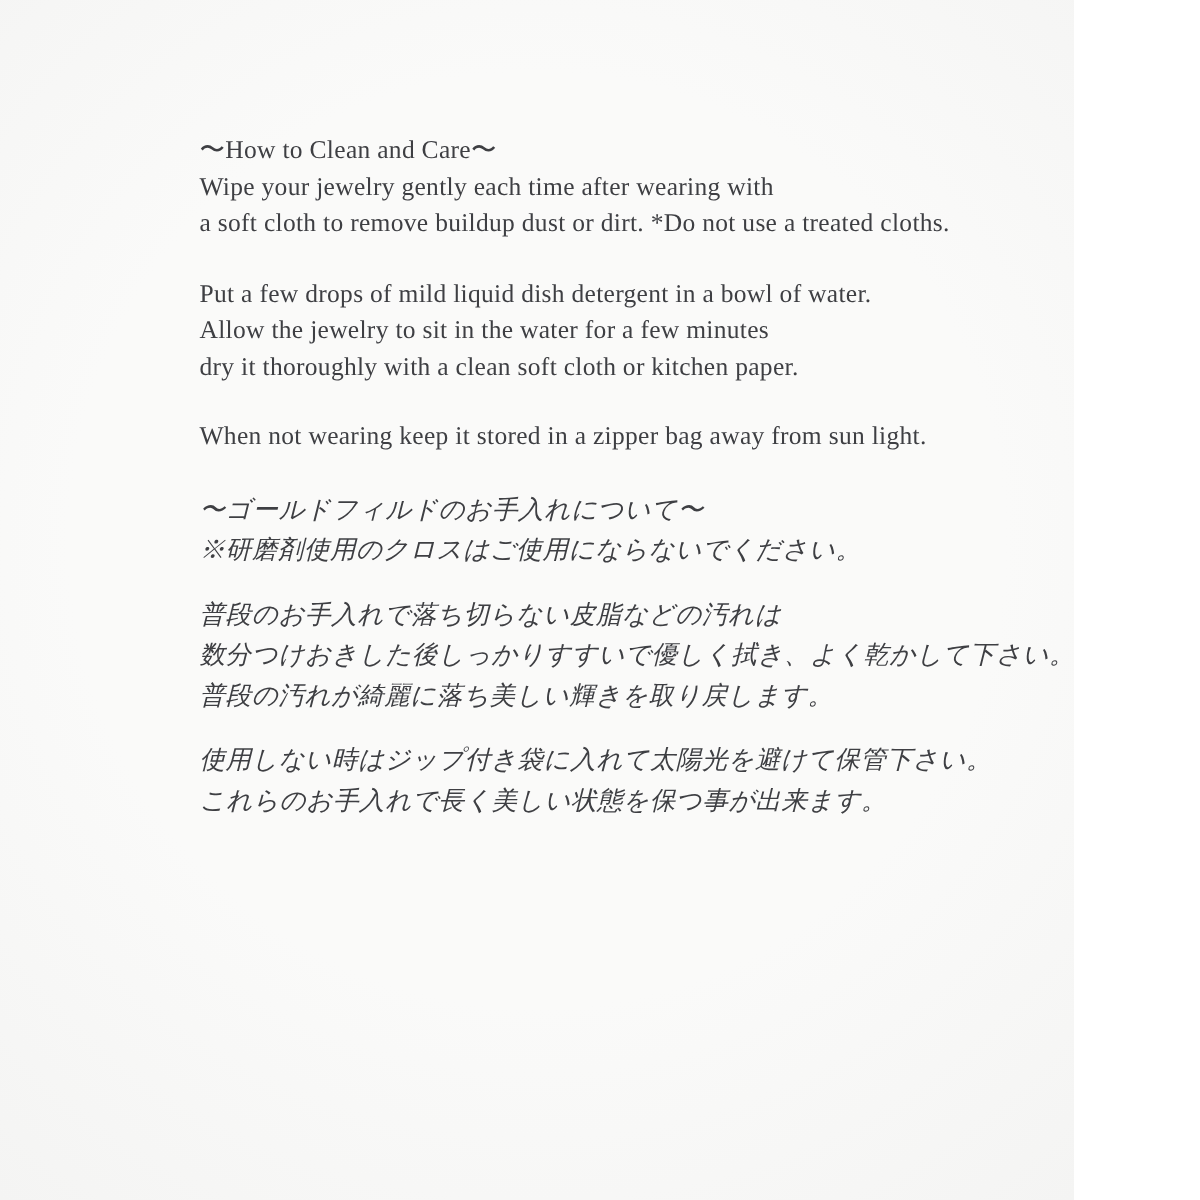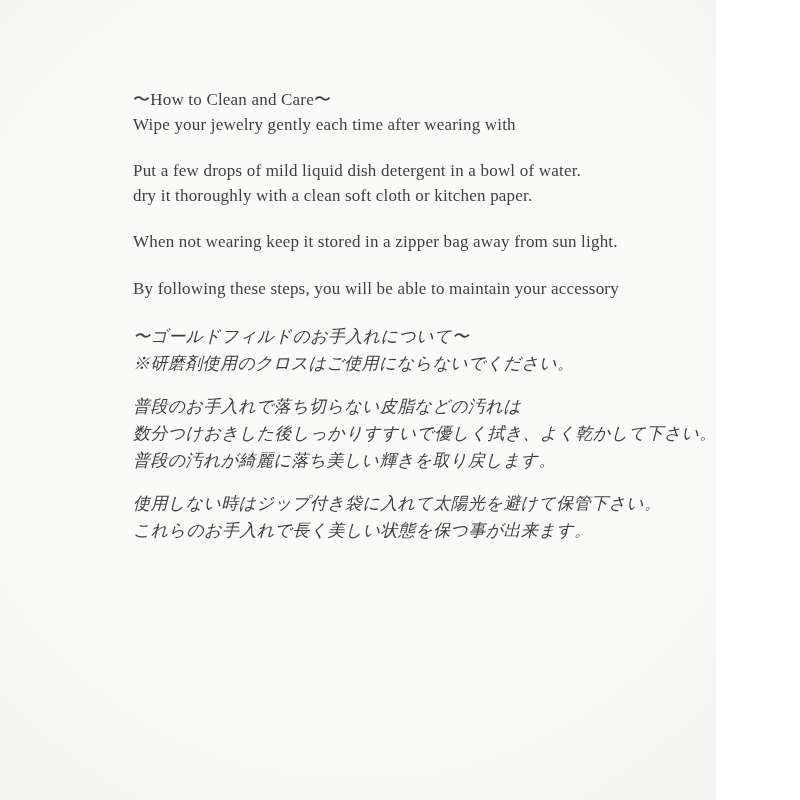--- a/index.html
+++ b/index.html
@@ -46,33 +46,34 @@
 </style>
 </head>
 <body>
 
 <div class="page">
   <div class="text-block">
 
     <div class="paragraph en">
       <div class="line">〜How to Clean and Care〜</div>
       <div class="line">Wipe your jewelry gently each time after wearing with</div>
+      <div class="line">a soft cloth to remove buildup dust or dirt. *Do not use a treated cloths.</div>
     </div>
 
     <div class="paragraph en">
       <div class="line">Put a few drops of mild liquid dish detergent in a bowl of water.</div>
+      <div class="line">Allow the jewelry to sit in the water for a few minutes</div>
       <div class="line">dry it thoroughly with a clean soft cloth or kitchen paper.</div>
     </div>
 
     <div class="paragraph en">
       <div class="line">When not wearing keep it stored in a zipper bag away from sun light.</div>
     </div>
 
     <div class="paragraph en">
-      <div class="line">By following these steps, you will be able to maintain your accessory</div>
     </div>
 
     <div class="paragraph ja">
       <div class="line">〜ゴールドフィルドのお手入れについて〜</div>
       <div class="line">※研磨剤使用のクロスはご使用にならないでください。</div>
     </div>
 
     <div class="paragraph ja">
       <div class="line">普段のお手入れで落ち切らない皮脂などの汚れは</div>
       <div class="line">数分つけおきした後しっかりすすいで優しく拭き、よく乾かして下さい。</div>

